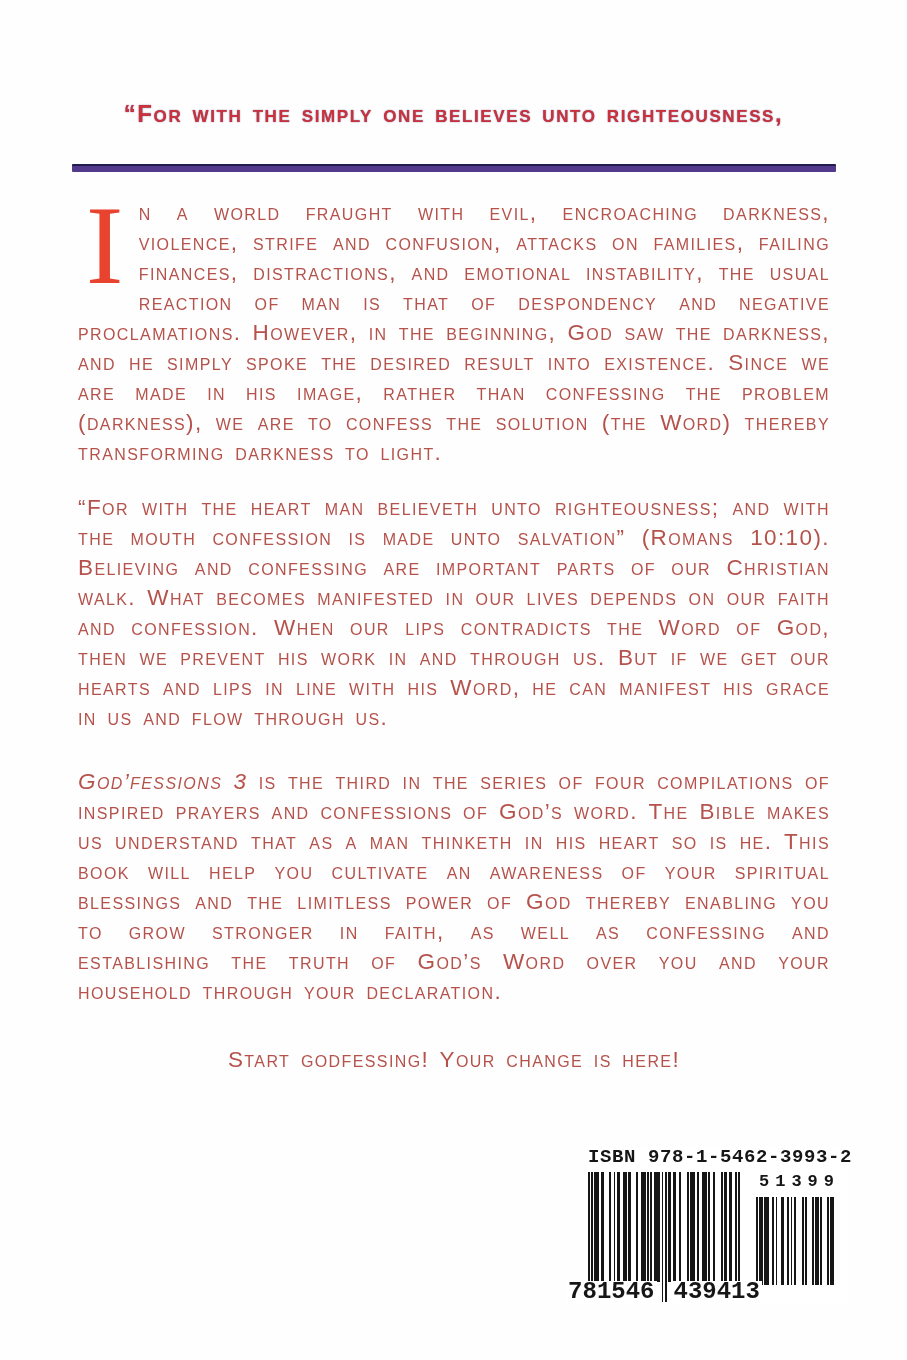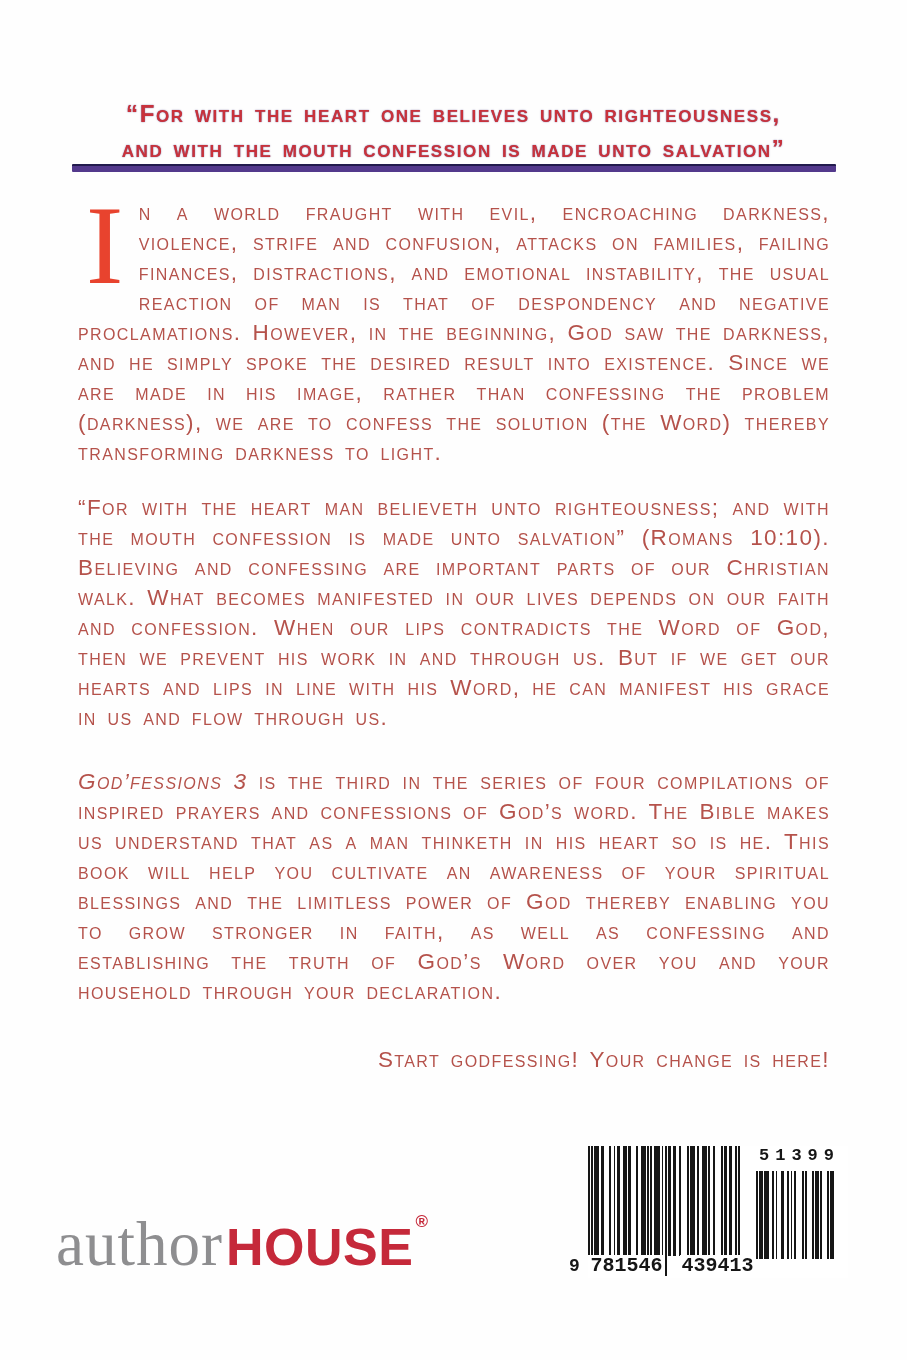--- a/index.html
+++ b/index.html
@@ -35,21 +35,21 @@
     position:absolute;top:198px;left:78px;width:752px;
     color:var(--body-red,#b5524b);
     font-variant:small-caps;
     font-size:22.5px;
     line-height:30px;
     letter-spacing:1.4px;
     word-spacing:3px;
   }
   .para{margin:0 0 25px 0;text-align:justify;}
   .para.p3{margin-top:34px;}
-  .tagline{margin-top:38px;text-align:right;}
+  .tagline{margin-top:38px;text-align:center;}
   .dropcap{
     float:left;
     font-family:"Liberation Serif",serif;
     font-size:112px;
     line-height:84px;
     height:86px;
     color:var(--dropcap-red,#e8432e);
     margin:5px 14px 0 8px;
     font-variant:normal;
   }
@@ -84,63 +84,60 @@
     color:var(--barcode-black,#161616);
   }
   .isbn-label{
     font-size:19px;font-weight:bold;letter-spacing:0.6px;
     white-space:nowrap;text-align:center;margin-bottom:4px;
   }
   .bars-row{display:flex;align-items:flex-start;gap:14px;}
   .main-barcode{position:relative;width:152px;height:132px;}
   .main-barcode svg{display:block;}
   .main-numbers{
-    position:absolute;left:8px;top:109px;width:152px;
+    position:absolute;left:0;top:109px;width:152px;
     display:flex;justify-content:center;gap:15px;
-    font-size:20px;font-weight:bold;line-height:22px;
+    font-size:24px;font-weight:bold;line-height:22px;
   }
   .main-numbers .grp{background:#ffffff;padding:0 2px;}
   .lead-digit{
     position:absolute;left:-19px;top:109px;
     font-size:18px;font-weight:bold;line-height:22px;
   }
   .addon-barcode{width:80px;}
   .addon-label{
     font-size:17px;font-weight:bold;letter-spacing:6px;
     text-align:left;padding-left:5px;line-height:20px;
   }
   .addon-barcode svg{display:block;margin-top:5px;}
 </style>
 </head>
 <body>
 
 <div class="page">
 
   <header class="headline">
-    <div>“For with the heart one believes unto righteousness,</div>
-    <div>and with the mouth confession is made unto salvation”</div>
+    <div>“For with the simply one believes unto righteousness,</div>
   </header>
 
   <div class="divider"></div>
 
   <main class="body-copy">
     <p class="para p1"><span class="dropcap">I</span><span>n a world fraught with evil, encroaching darkness, violence, strife and confusion, attacks on families, failing finances, distractions, and emotional instability, the usual reaction of man is that of despondency and negative proclamations. However, in the beginning, God saw the darkness, and he simply spoke the desired result into existence. Since we are made in his image, rather than confessing the problem (darkness), we are to confess the solution (the Word) thereby transforming darkness to light.</span></p>
 
     <p class="para p2">“For with the heart man believeth unto righteousness; and with the mouth confession is made unto salvation” (Romans 10:10). Believing and confessing are important parts of our Christian walk. What becomes manifested in our lives depends on our faith and confession. When our lips contradicts the Word of God, then we prevent his work in and through us. But if we get our hearts and lips in line with his Word, he can manifest his grace in us and flow through us.</p>
 
     <p class="para p3"><em class="book-title">God’fessions 3</em><span> is the third in the series of four compilations of inspired prayers and confessions of God’s word. The Bible makes us understand that as a man thinketh in his heart so is he. This book will help you cultivate an awareness of your spiritual blessings and the limitless power of God thereby enabling you to grow stronger in faith, as well as confessing and establishing the truth of God’s Word over you and your household through your declaration.</span></p>
 
     <p class="para tagline">Start godfessing! Your change is here!</p>
   </main>
 
-  <div class="publisher-logo">
-    <span class="pub-gray">author</span><span class="pub-red">HOUSE</span><span class="pub-reg">®</span>
-  </div>
 
   <div class="barcode-block">
+    <div class="isbn-label">ISBN 978-1-5462-3993-2</div>
     <div class="bars-row">
       <div class="main-barcode">
         <svg id="ean13-svg" width="152" height="132" shape-rendering="crispEdges">
             <rect x="0.00" y="0" width="1.85" height="130" fill="#161616"></rect>
             <rect x="3.20" y="0" width="1.85" height="130" fill="#161616"></rect>
             <rect x="6.40" y="0" width="5.05" height="110" fill="#161616"></rect>
             <rect x="12.80" y="0" width="3.45" height="110" fill="#161616"></rect>
             <rect x="20.80" y="0" width="1.85" height="110" fill="#161616"></rect>
             <rect x="25.60" y="0" width="1.85" height="110" fill="#161616"></rect>
             <rect x="28.80" y="0" width="3.45" height="110" fill="#161616"></rect>

